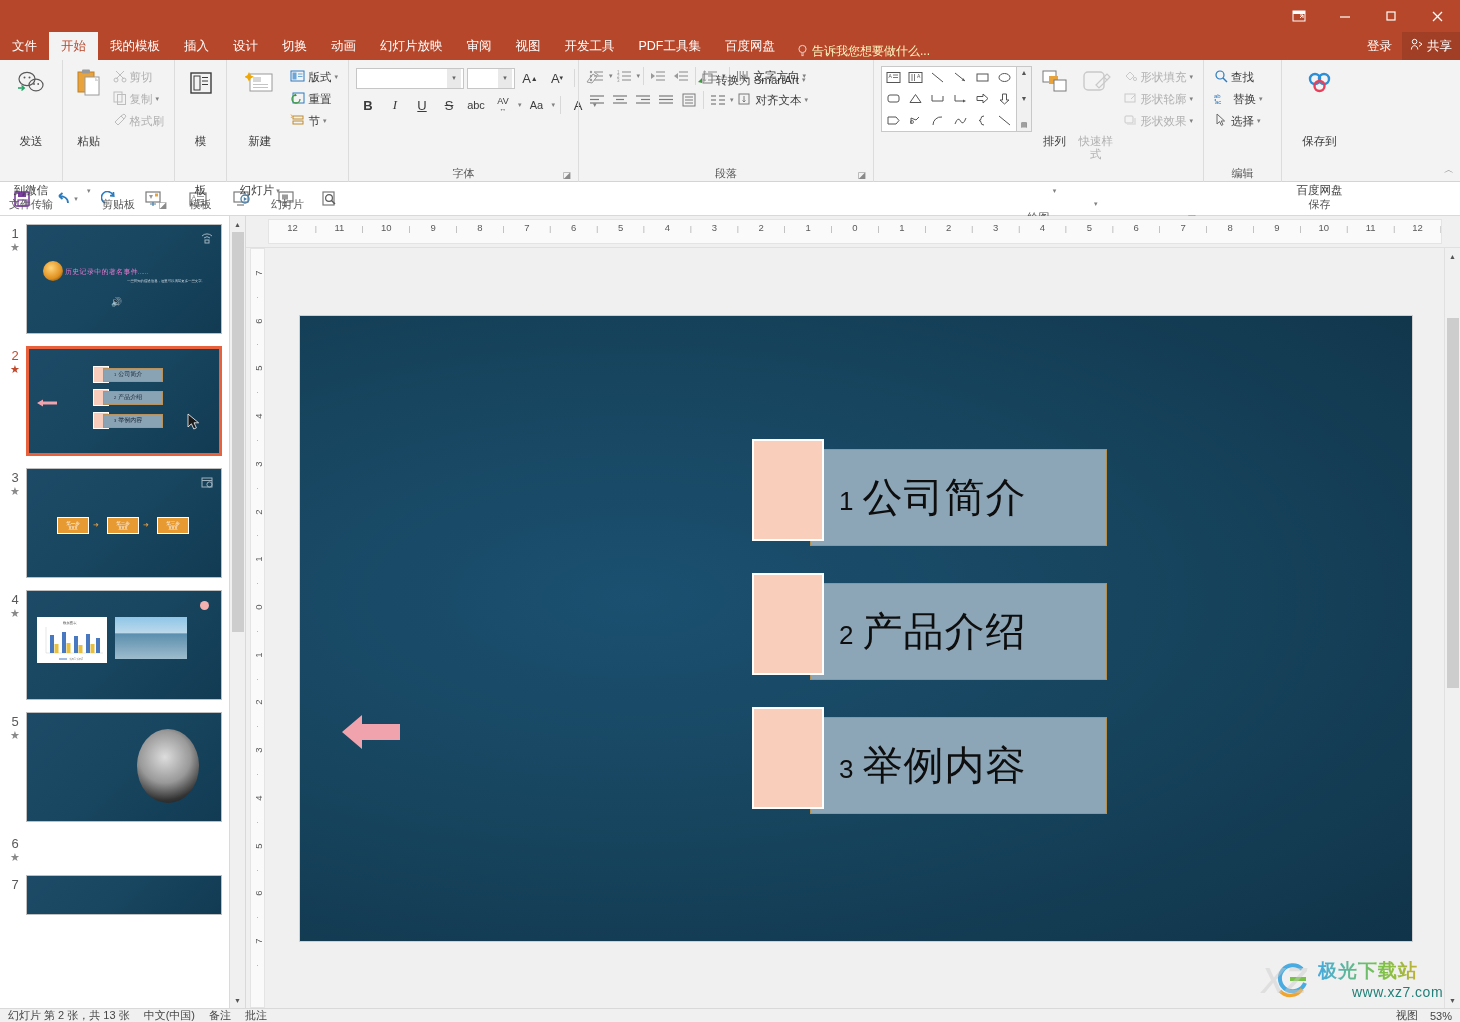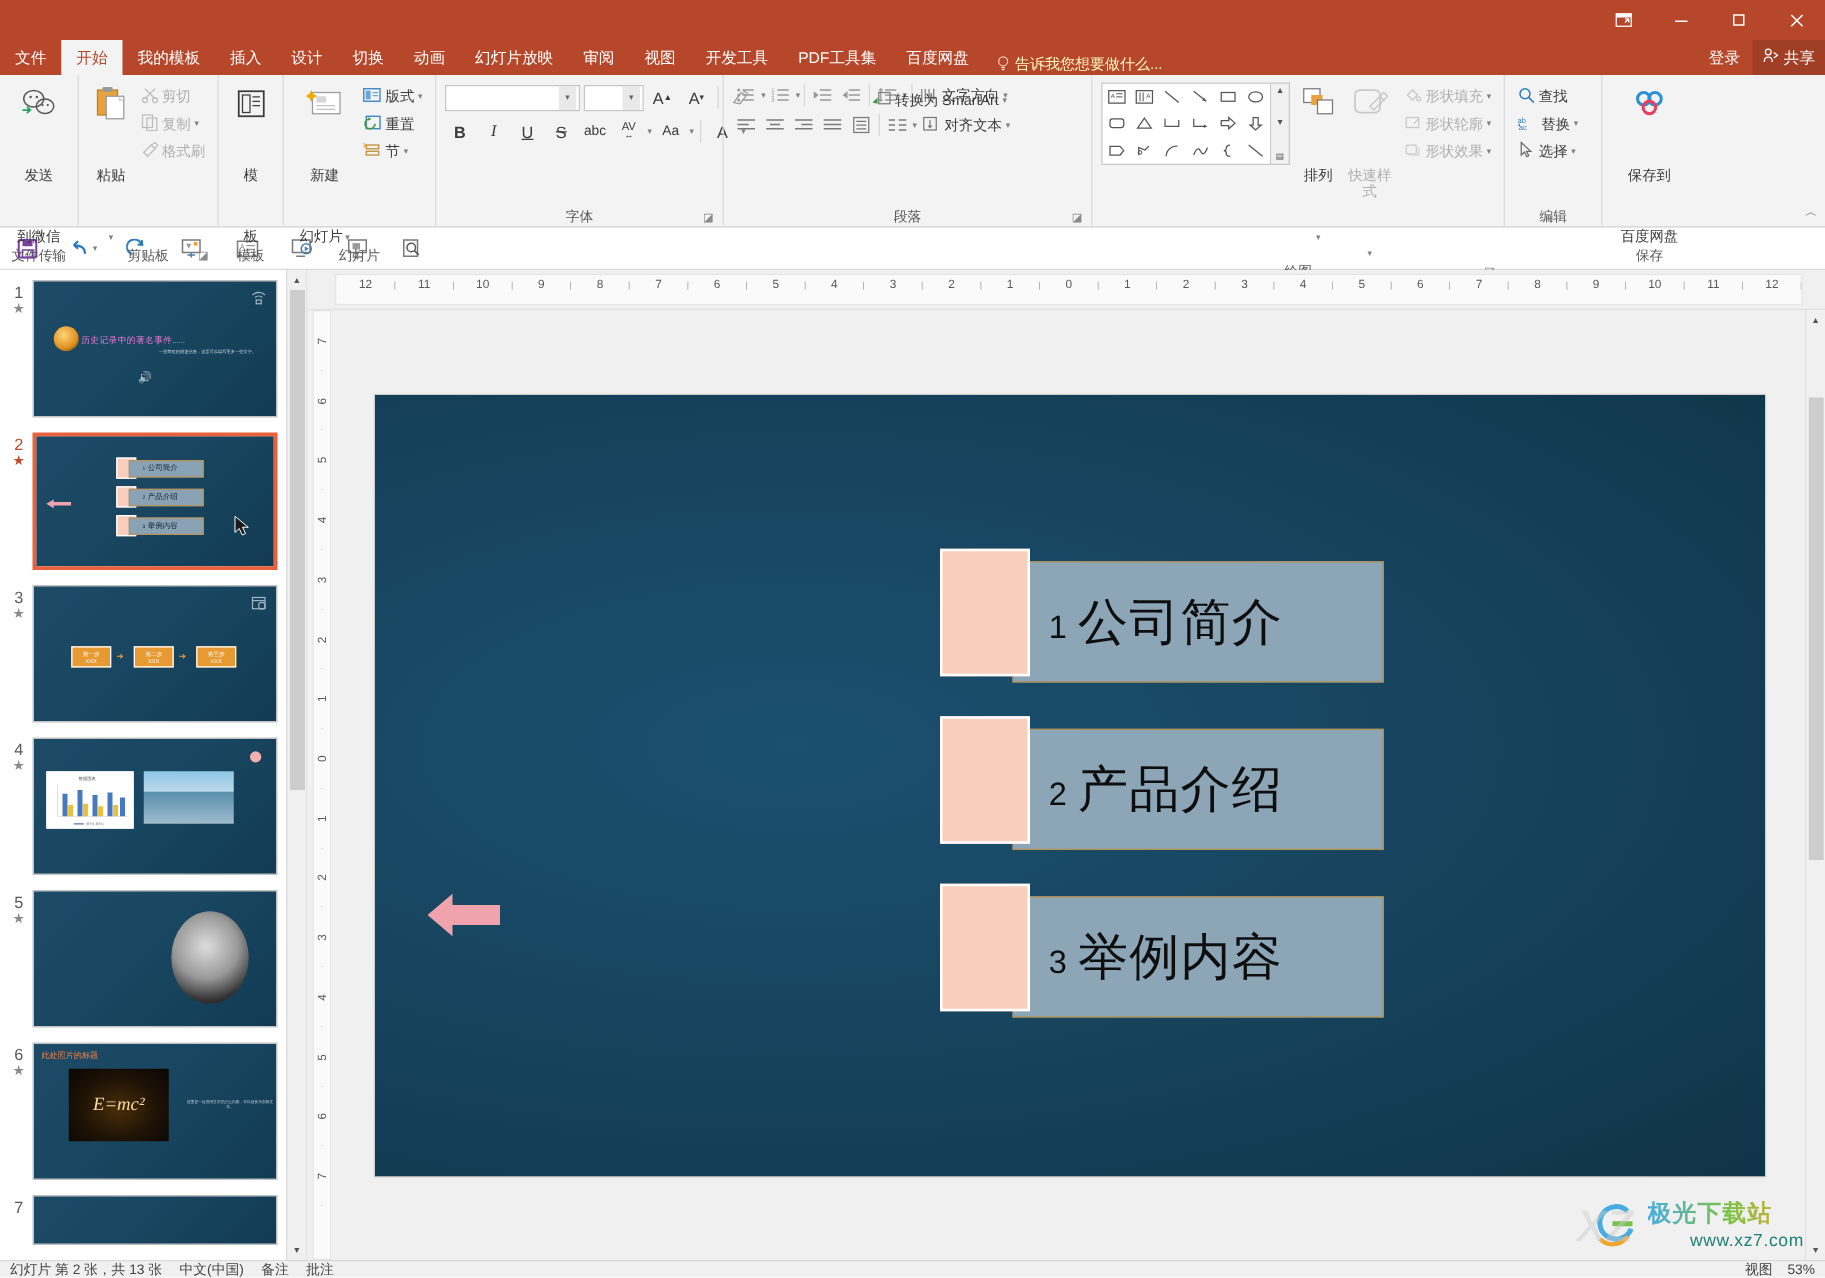--- a/index.html
+++ b/index.html
@@ -1100,27 +1100,20 @@
           </div>
           <div class="thumb-frame">
             <div class="mini5-oval"></div>
           </div>
         </div>
 
         <div class="thumb-row">
           <div class="thumb-meta">
             <div class="thumb-num">6</div>
             <div class="thumb-star">★</div>
-          </div>
-          <div class="thumb-frame">
-            <div class="mini6-title">此处照片的标题</div>
-            <div class="mini6-img">
-              <span class="mini6-eq">E=mc²</span>
-            </div>
-            <div class="mini6-txt">这里是一段说明文字的占位内容，可以替换为实际文字。</div>
           </div>
         </div>
 
         <div class="thumb-row">
           <div class="thumb-meta">
             <div class="thumb-num">7</div>
           </div>
           <div class="thumb-frame" style="height:40px"></div>
         </div>
 

